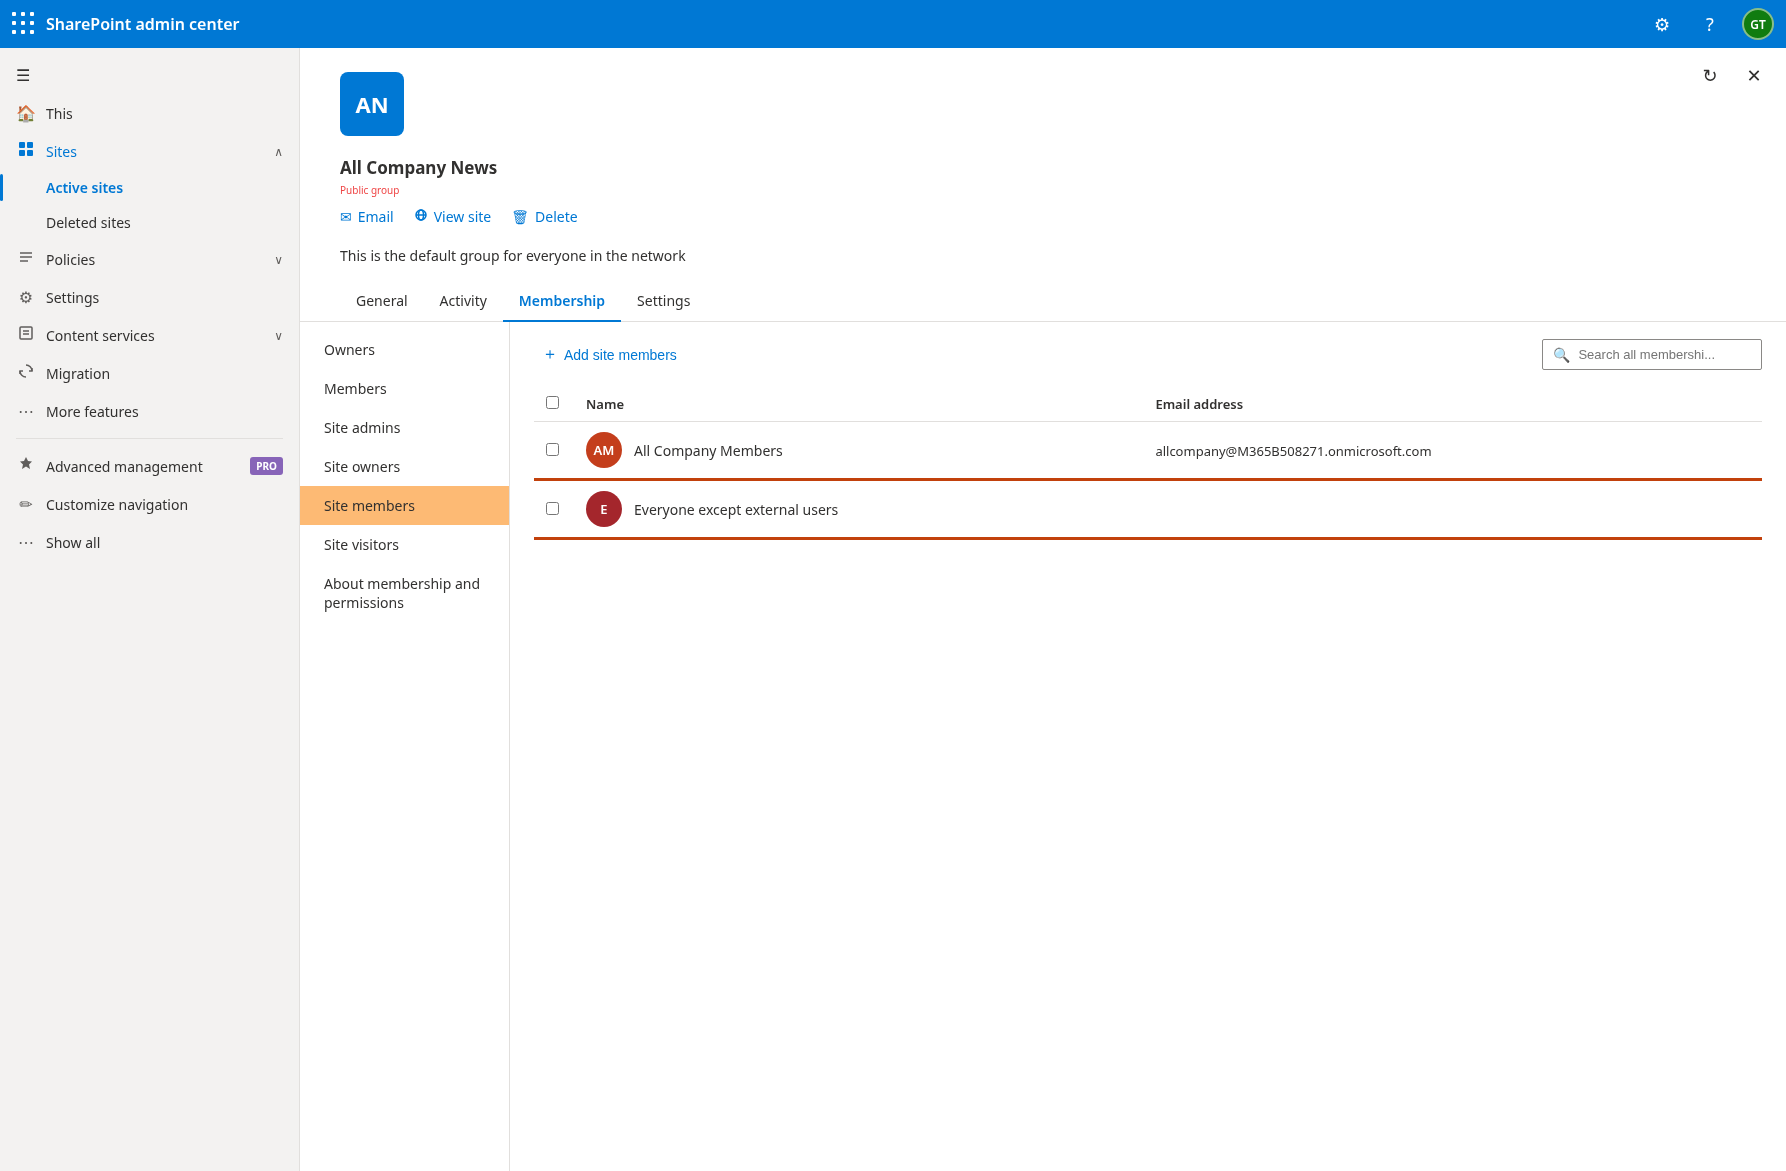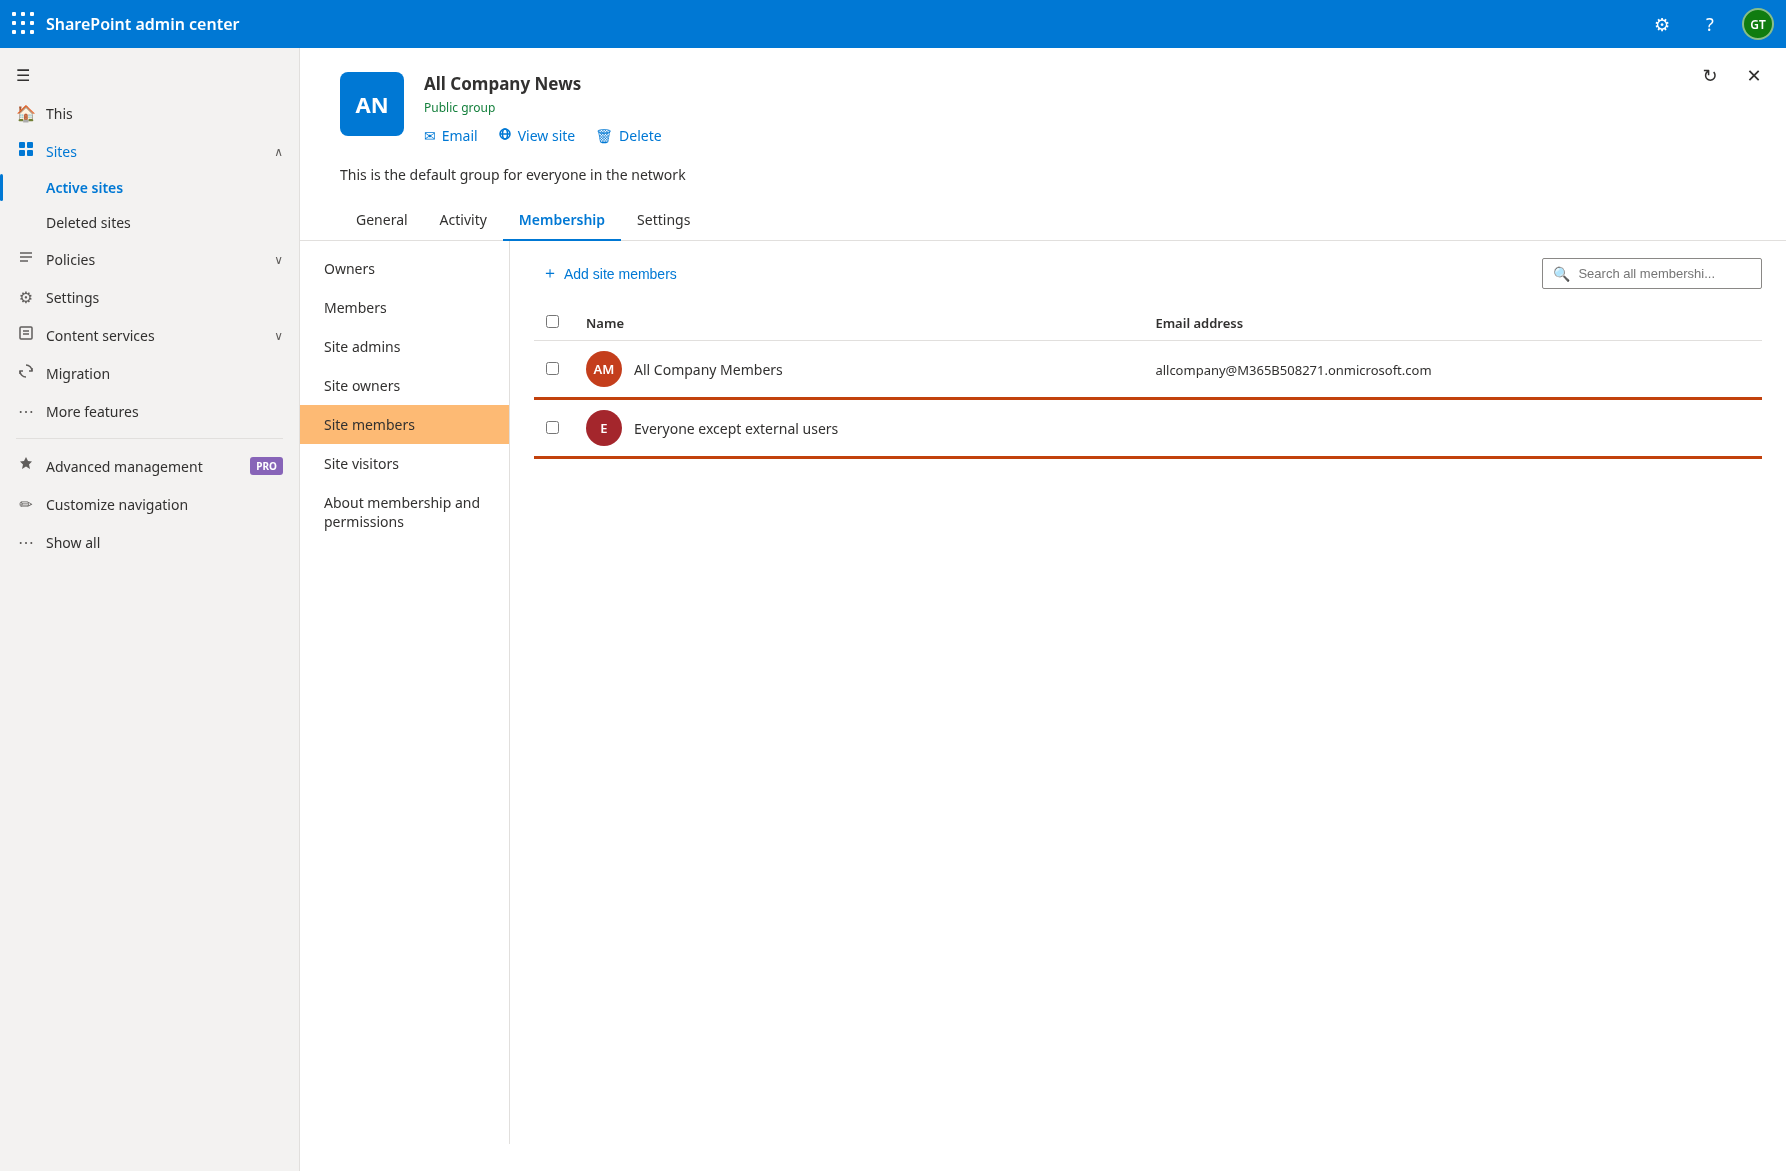--- a/index.html
+++ b/index.html
@@ -165,41 +165,42 @@
       display: flex; align-items: center; justify-content: center;
       border-radius: 4px;
     }
 
     
     .panel-header {
       display: flex;
       align-items: flex-start;
       padding: 24px 40px 16px 40px;
       gap: 20px;
+      flex-direction: column;
     }
     .site-icon {
       width: 64px; height: 64px;
       background: #0078d4;
       border-radius: 8px;
       display: flex; align-items: center; justify-content: center;
       color: white;
       font-size: 22px;
       font-weight: 700;
       flex-shrink: 0;
     }
     .panel-header-info { flex: 1; }
     .panel-header-title {
       font-size: 17px;
       font-weight: 700;
       color: #323130;
       margin-bottom: 4px;
     }
     .panel-header-subtitle {
-      font-size: 12px;
-      color: #15803d;
+      font-size: 10px;
+      color: #ef4444;
       margin-bottom: 10px;
     }
     .panel-header-actions {
       display: flex;
       gap: 20px;
       align-items: center;
     }
     .panel-header-action {
       display: flex;
       align-items: center;

